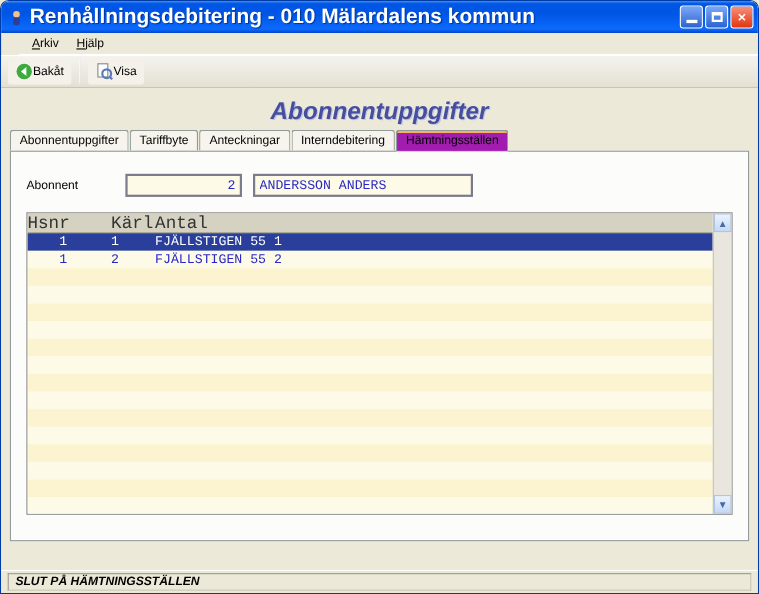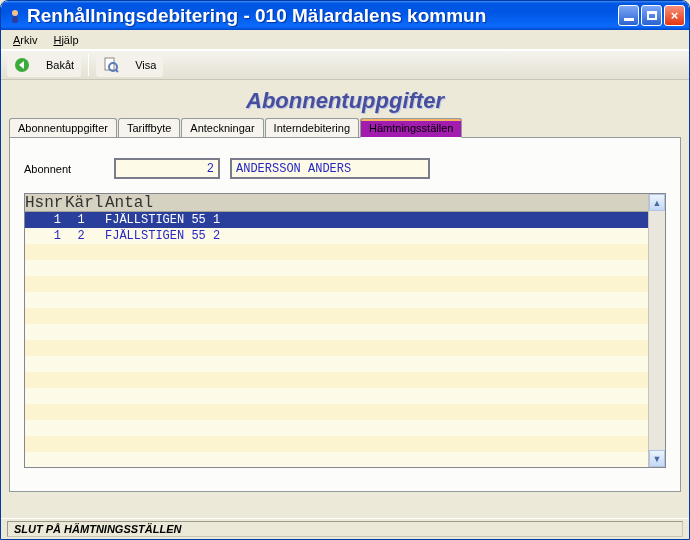--- a/index.html
+++ b/index.html
@@ -51,36 +51,37 @@
   .win-max .glyph { width:10px; height:9px; border:2px solid #fff; border-top-width:3px; }
   .win-close .glyph { font-size:13px; line-height:1; font-family:Arial; }
   
   .menubar {
     height: 20px;
     background: #ece9d8;
     display: flex;
     align-items: center;
     padding: 0 4px;
     border-bottom: 1px solid #fff;
+    margin-left: 16px;
   }
   .menu-item { padding: 2px 8px; cursor: default; }
   .menu-item u { text-decoration: underline; }
   
   .toolbar {
     height: 30px;
     background: linear-gradient(to bottom,#f4f3ee,#e4e1d3);
     border-top: 1px solid #fff;
     border-bottom: 1px solid #c9c6b9;
     display:flex;
     align-items:center;
     padding: 0 6px;
     gap: 4px;
   }
   .tool-btn {
-    display:flex; align-items:center; gap:16px;
+    display:flex; align-items:center; gap:0;
     padding:3px 6px;
     border:1px solid transparent;
     border-radius:3px;
     background: #f3f1e9;
     cursor:default;
   }
   .tool-sep { width:1px; height:22px; background:#c9c6b9; margin:0 3px; border-right:1px solid #fff;}
   .ico { width:16px; height:16px; display:inline-block; }
   
   .content {
@@ -176,21 +177,21 @@
     display:flex;
     height:16px;
     align-items:center;
     white-space:pre;
     color:#2727c4;
   }
   .grid-row:nth-child(odd){ background:#fcf3d0; }
   .grid-row:nth-child(even){ background:#fdfbe8; }
   .grid-row.sel{ background:#2a3f9b !important; color:#fff !important; }
   .col-hsnr{ width:40px; text-align:right; padding-right:4px;}
-  .col-karl{ width:36px; text-align:center; padding-right:4px;}
+  .col-karl{ width:36px; text-align:left; padding-right:4px;margin-left:36px;}
   .col-addr{ width:310px; padding-left:4px;}
   .col-sopb{ width:120px; padding-left:4px;}
   .col-antal{ width:60px; padding-left:4px;}
 
   .scrollbar {
     width:17px;
     background:#e8e6dd;
     border-left:1px solid #c6c3b6;
     display:flex; flex-direction:column;
   }

